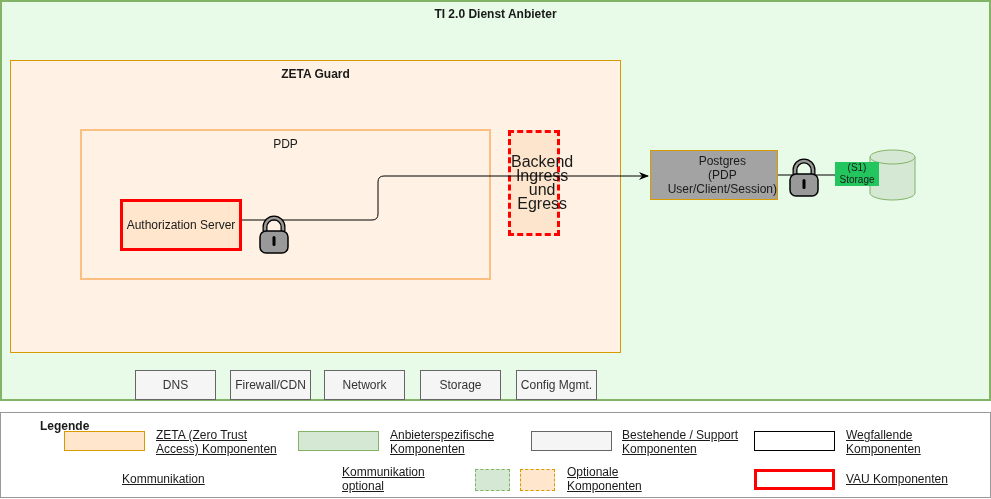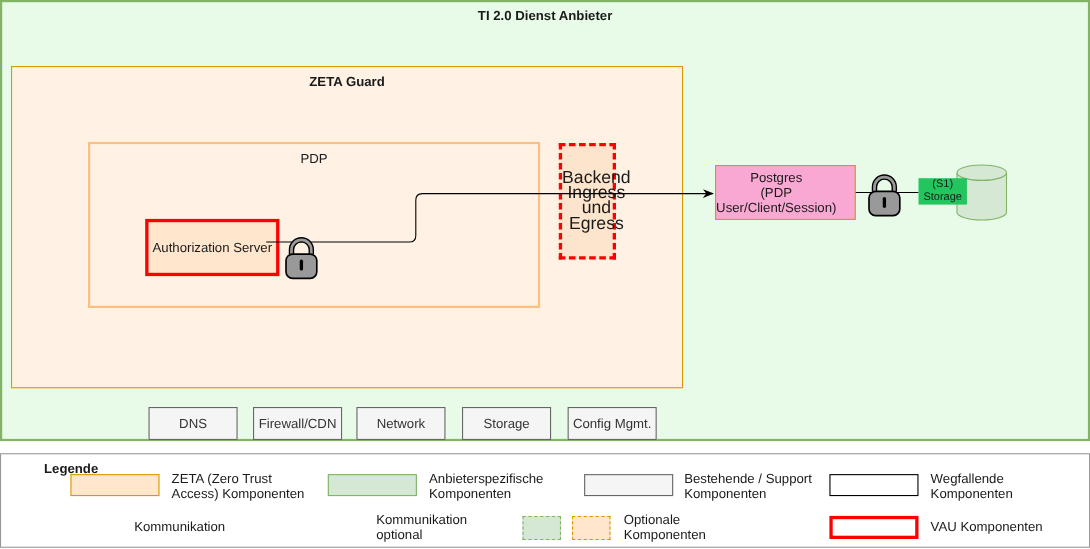--- a/index.html
+++ b/index.html
@@ -4,32 +4,32 @@
 <style>
   html, body { margin:0; padding:0; background:#ffffff; }
   body { width:991px; height:499px; position:relative; overflow:hidden;
          font-family:"Liberation Sans", sans-serif; font-size:12px; color:#1a1a1a; }
   .abs { position:absolute; box-sizing:border-box; }
   .outer { left:0; top:0; width:991px; height:401px; background:#e8fbe8; border:2px solid #82b366; }
   .title { font-weight:bold; font-size:12px; text-align:center; }
   .zeta { left:10px; top:60px; width:611px; height:293px; background:#fff2e4; border:1px solid #d79b00; }
   .pdp { left:80px; top:129px; width:411px; height:151px; background:#fff2e4; border:2px solid #fbbf82; }
   .auth { left:120px; top:199px; width:122px; height:52px; background:#ffe6cc; border:3px solid #ff0000;
-          display:flex; align-items:center; justify-content:center; font-size:12px;margin-left:12px; }
+          display:flex; align-items:center; justify-content:center; font-size:12px; }
   .backend { left:508px; top:130px; width:52px; height:106px; background:#fde5cd; border:3px dashed #ff0000;
              display:flex; align-items:center; justify-content:flex-start; text-align:center; font-size:16px; line-height:14px; }
-  .postgres { left:650px; top:150px; width:128px; height:50px; background:#f9a8d4; border:1px solid #d79b00;
-              display:flex; align-items:center; justify-content:flex-start; text-align:center; font-size:12px; line-height:14px; }
+  .postgres { left:650px; top:150px; width:128px; height:50px; background:#a3a3a3; border:1px solid #d79b00;
+              display:flex; align-items:center; justify-content:flex-end; text-align:center; font-size:12px; line-height:14px; }
   .s1 { left:835px; top:162px; width:44px; background:#22c55e; font-size:10px; line-height:12px; text-align:center; overflow:hidden; }
   .support { height:30px; background:#f5f5f5; border:1px solid #666666; display:flex; align-items:center;
              justify-content:center; font-size:12px; color:#333; top:370px; }
   .legend { left:0; top:412px; width:991px; height:86px; background:#ffffff; border:1px solid #999999; }
   .lg-title { left:4px; top:419px; font-weight:bold; font-size:12px;padding-left:36px; }
   .sw { height:20px; }
-  .lg-text { font-size:12px; line-height:14px; color:#1a1a1a; }
+  .lg-text { font-size:12px; line-height:14px; color:#1a1a1a;text-decoration:underline; }
   svg.overlay { position:absolute; left:0; top:0; width:991px; height:499px; pointer-events:none; }
 </style>
 </head>
 <body>
 
 <div class="abs outer"></div>
 <div class="abs title" style="left:0; top:7px; width:991px;">TI 2.0 Dienst Anbieter</div>
 
 <div class="abs zeta"></div>
 <div class="abs title" style="left:10px; top:67px; width:611px;">ZETA Guard</div>

